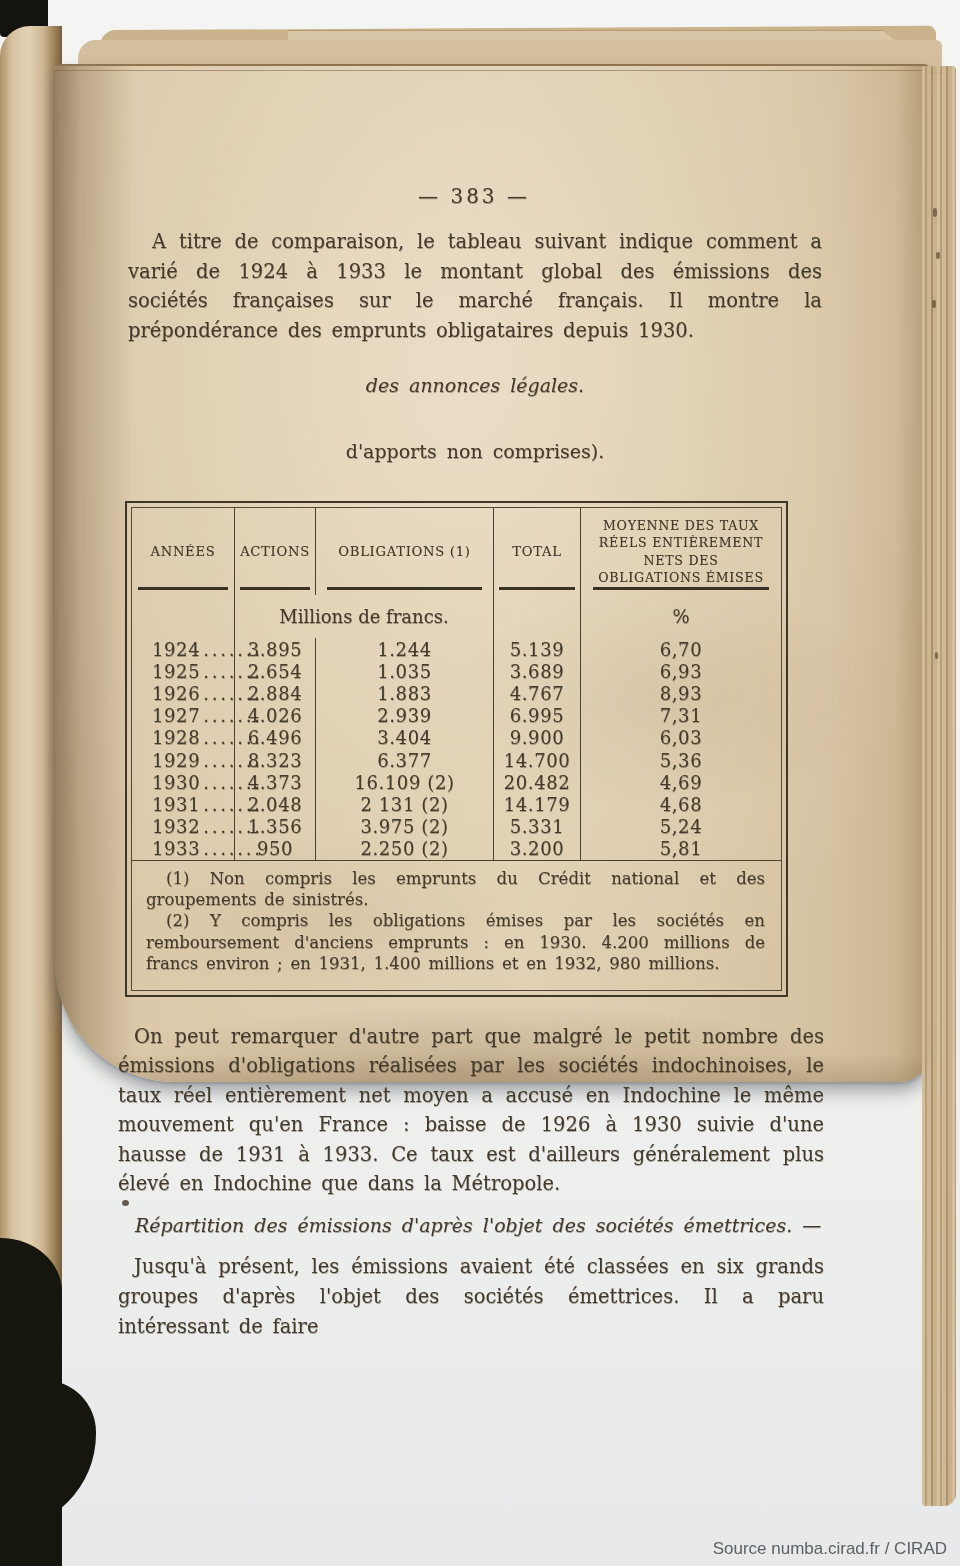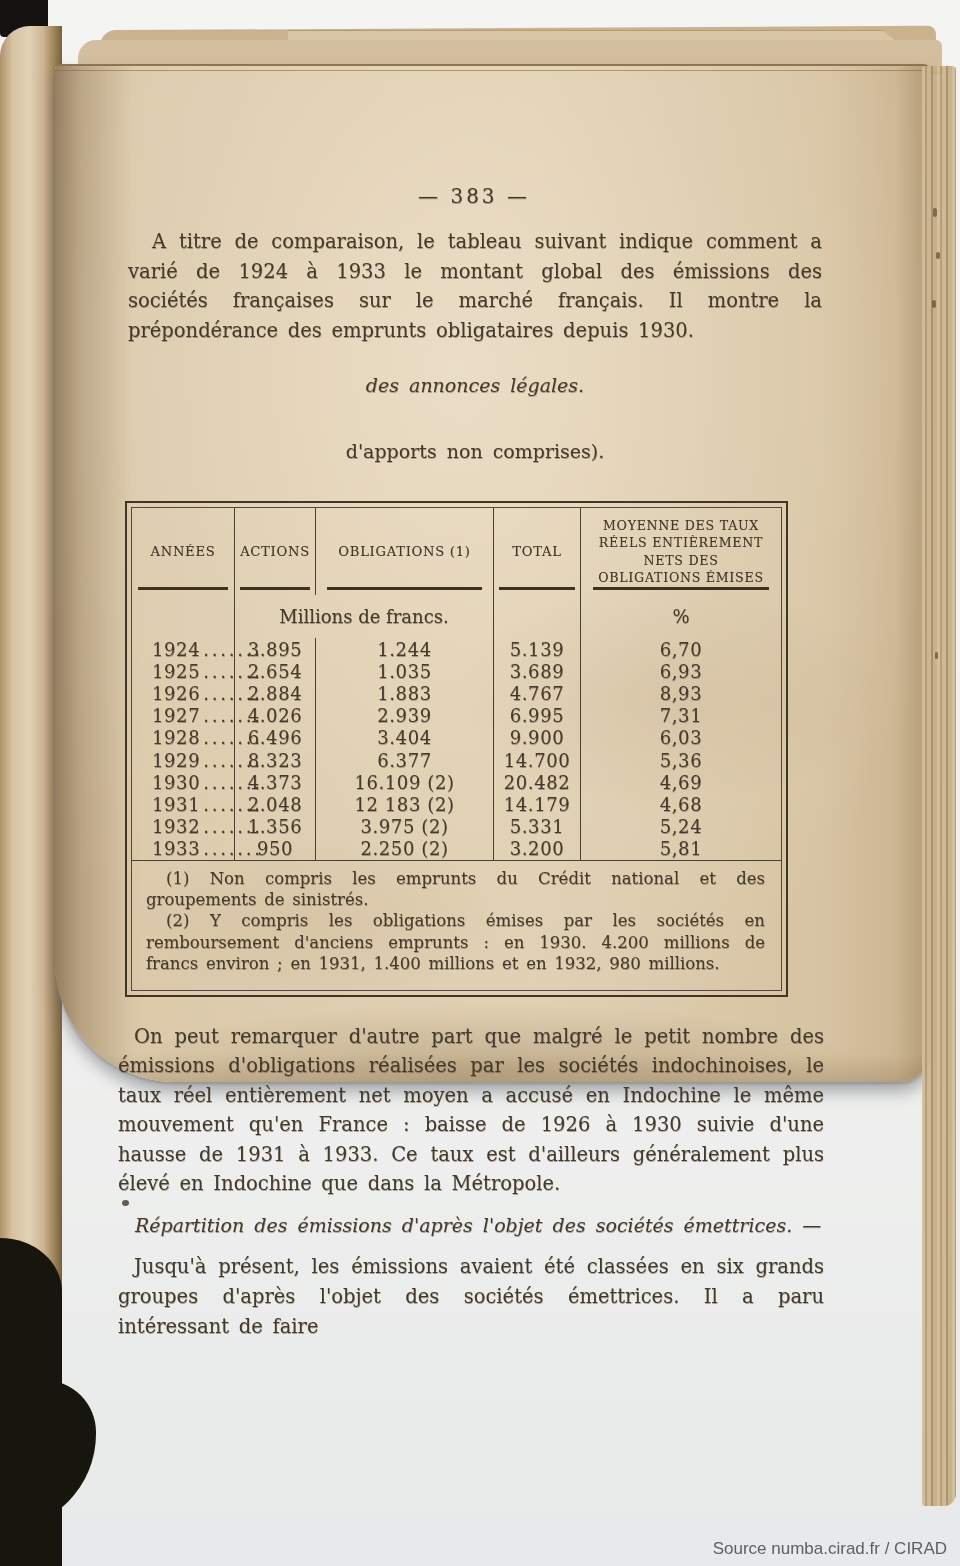--- a/index.html
+++ b/index.html
@@ -211,21 +211,21 @@
               <div class="td c2">16.109 (2)</div>
               <div class="td c3">20.482</div>
               <div class="td c4">4,69</div>
             </div>
             <div class="trow">
               <div class="td c0">
                 <span>1931</span>
                 <span class="dots">.......</span>
               </div>
               <div class="td c1">2.048</div>
-              <div class="td c2">12 183 (2)</div>
+              <div class="td c2">2 131 (2)</div>
               <div class="td c3">14.179</div>
               <div class="td c4">4,68</div>
             </div>
             <div class="trow">
               <div class="td c0">
                 <span>1932</span>
                 <span class="dots">.......</span>
               </div>
               <div class="td c1">1.356</div>
               <div class="td c2">3.975 (2)</div>

